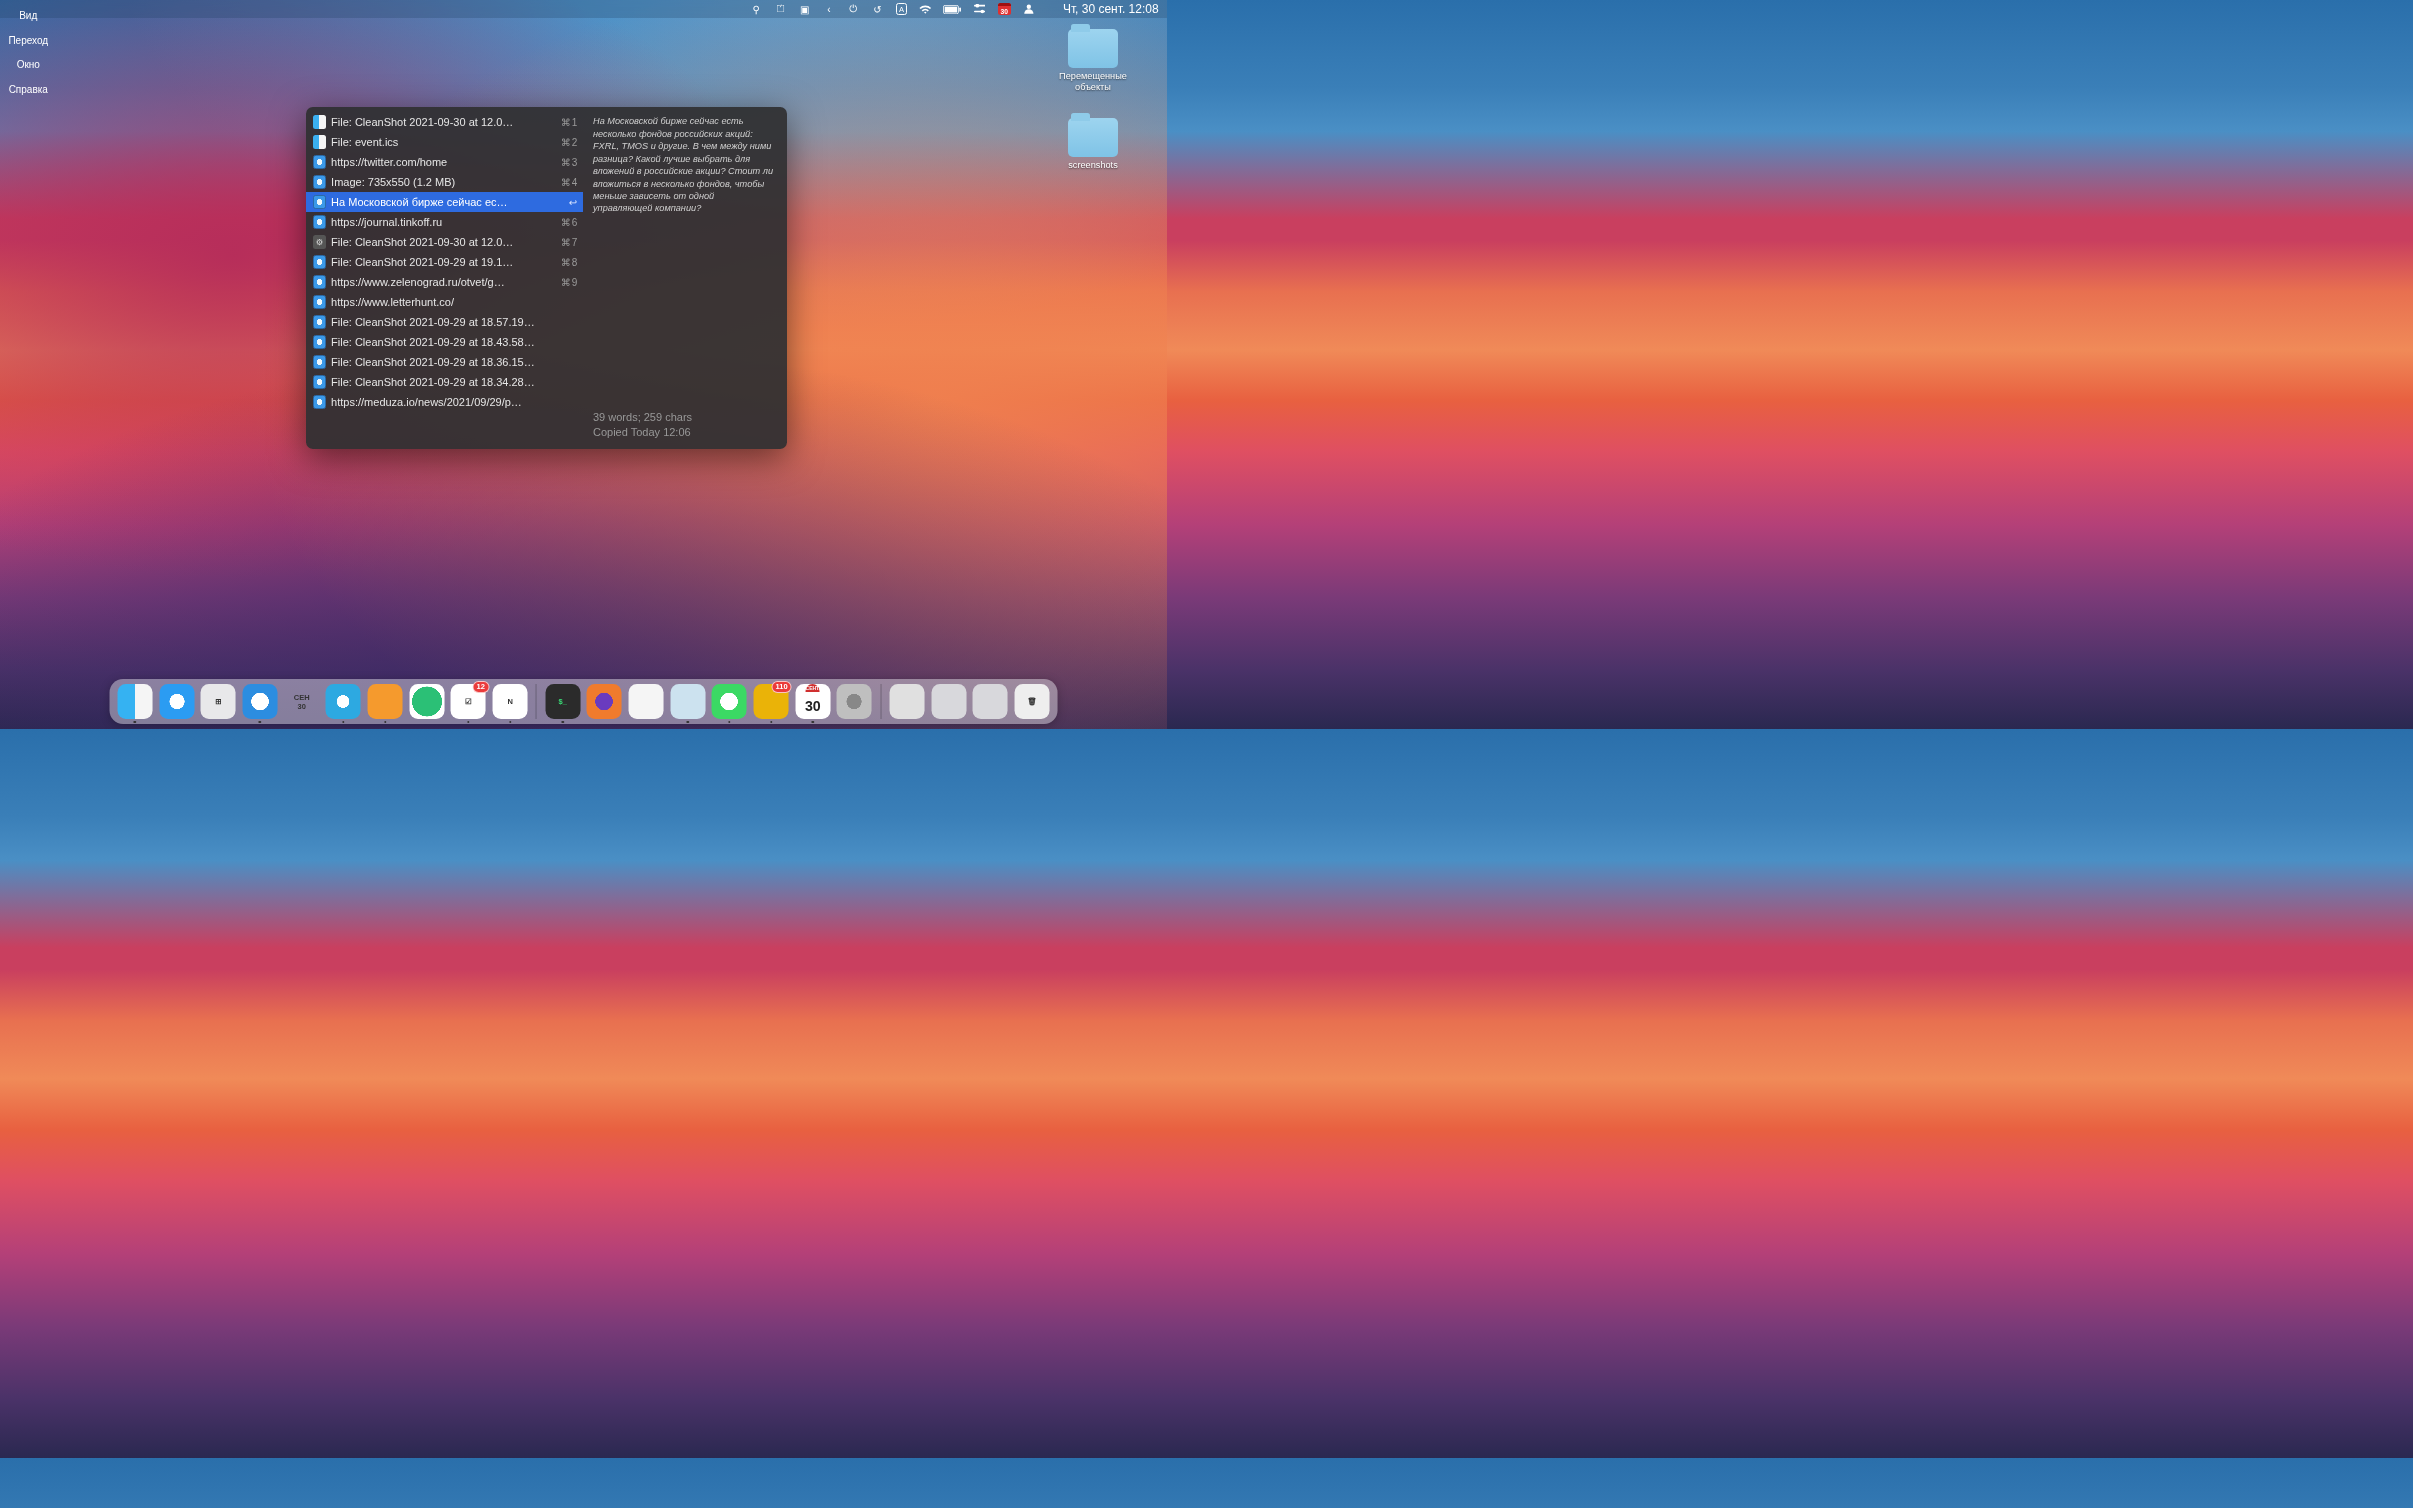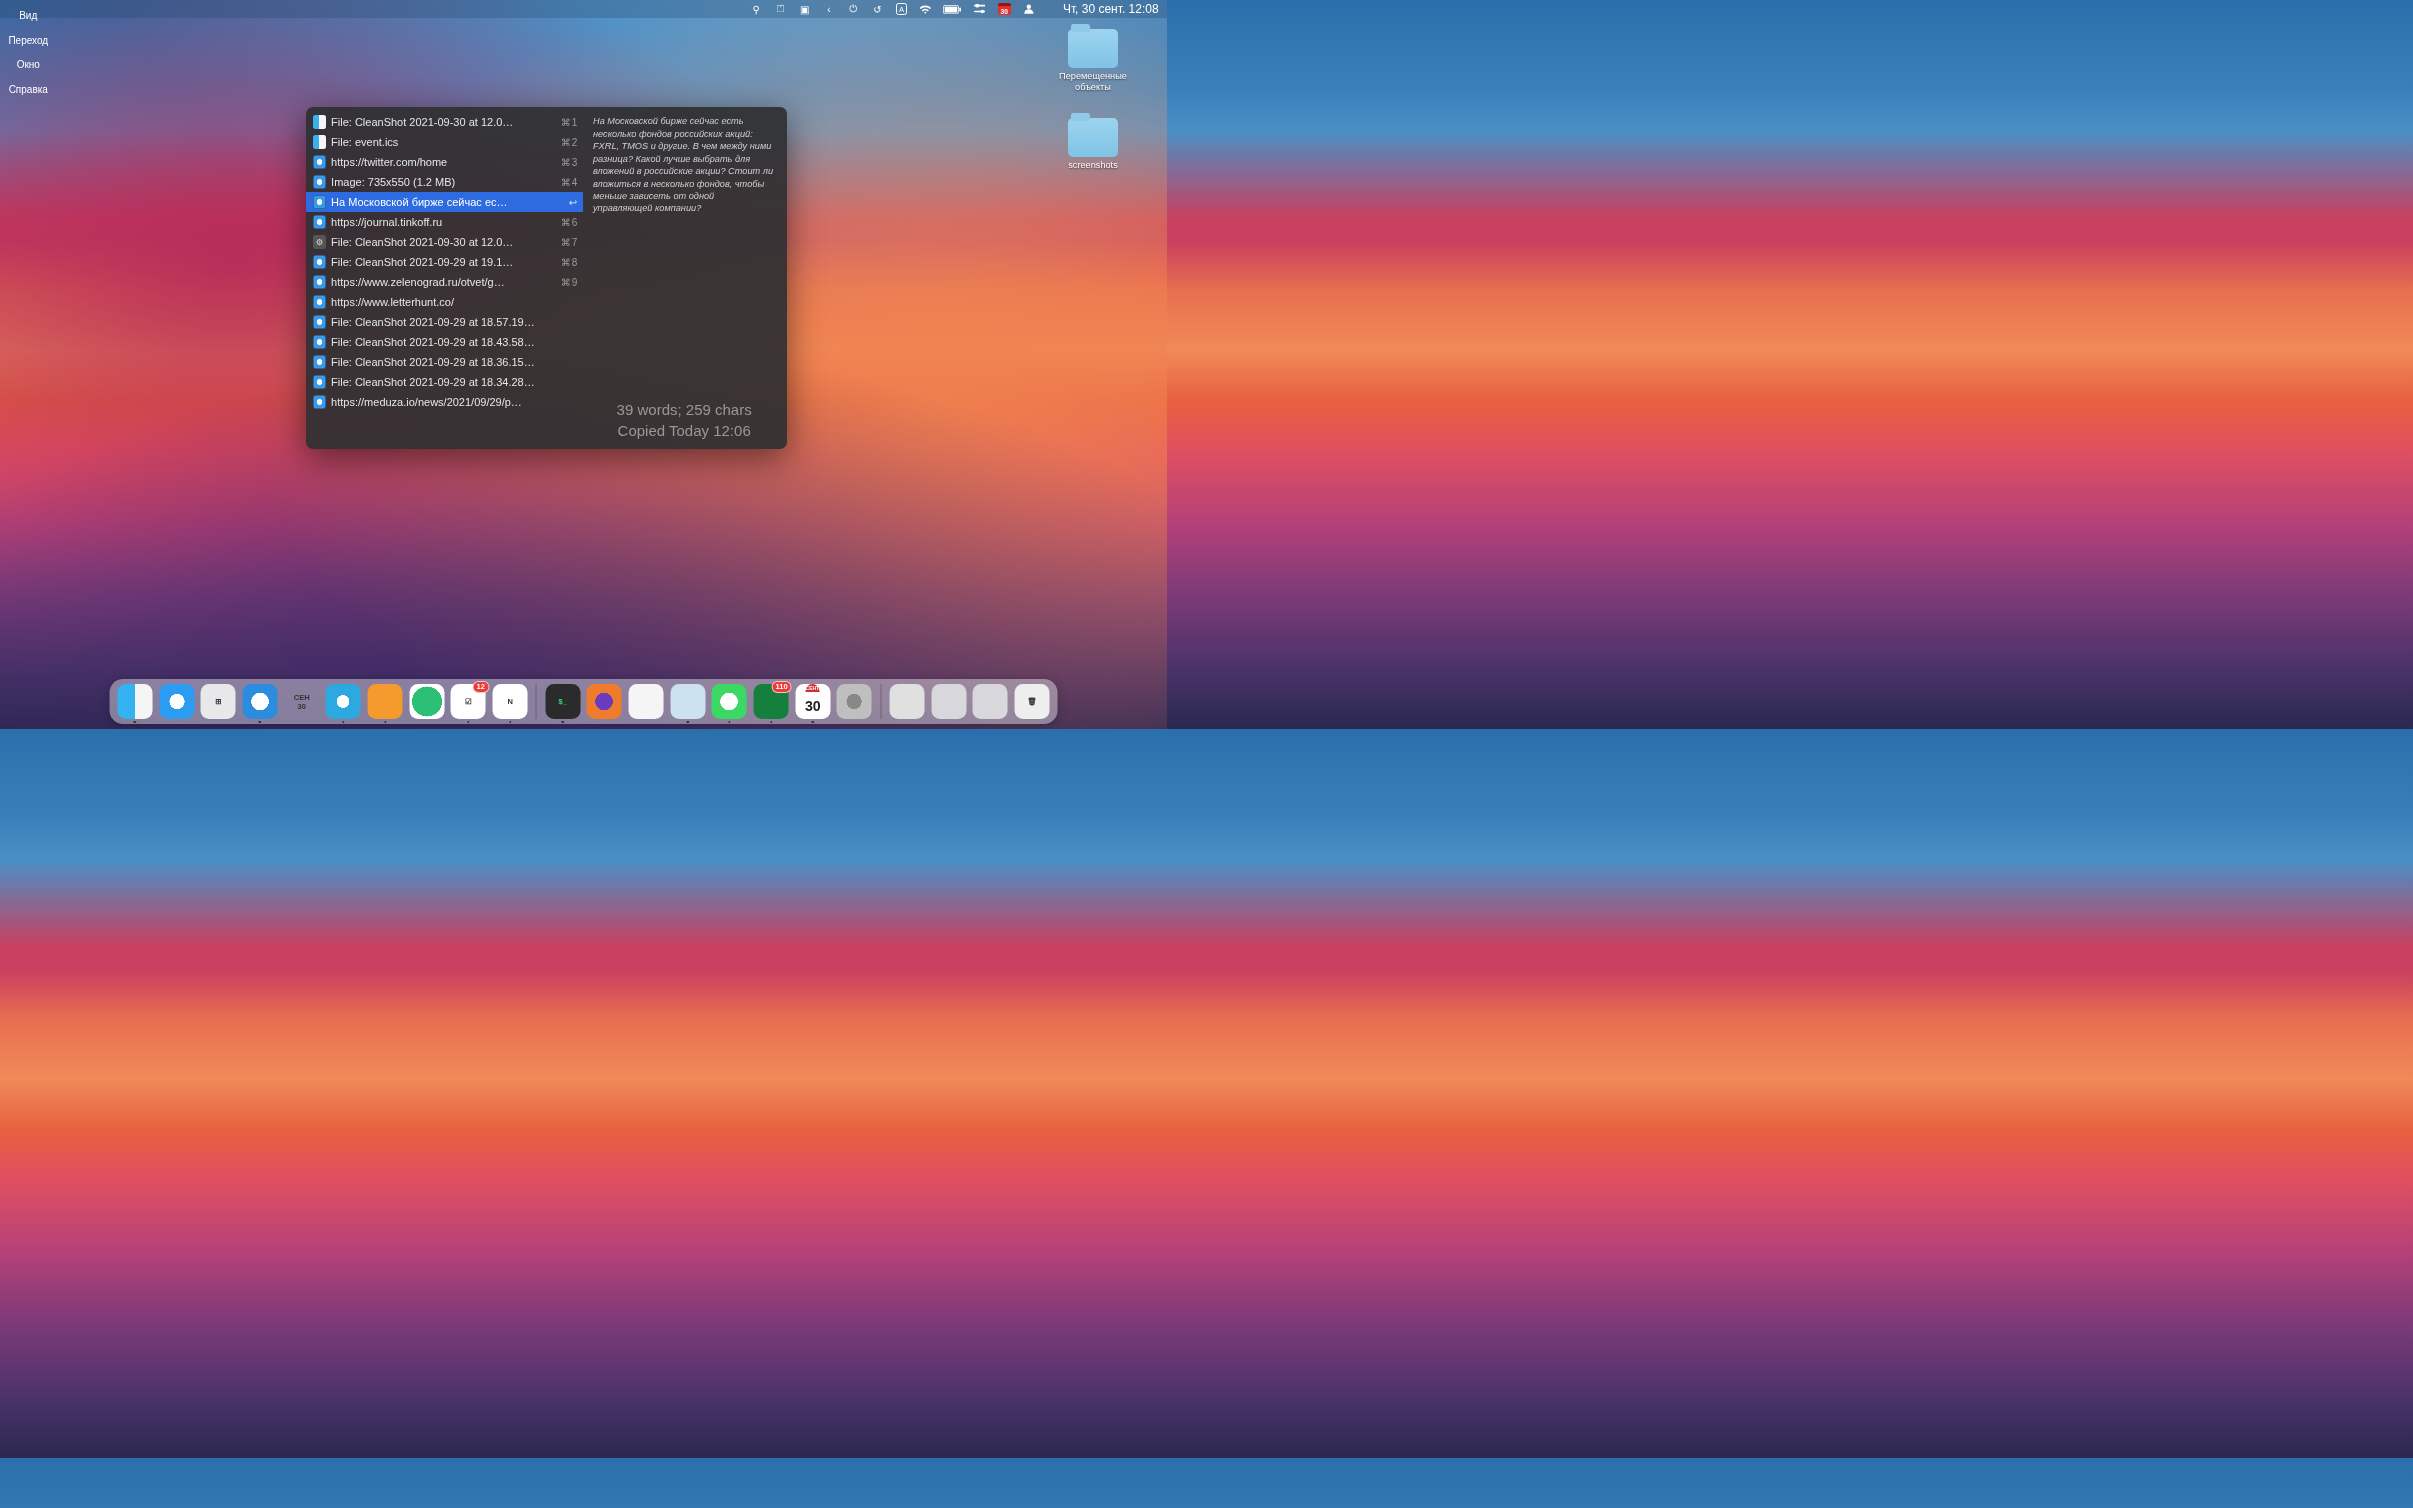--- a/index.html
+++ b/index.html
@@ -114,21 +114,21 @@
 
   .clip-preview {
     flex:1; padding: 8.4px 11.7px 6.7px 10px;
     display:flex; flex-direction:column;
     color:#cfcfcf;
     font-size: 9.2px;
     line-height: 1.35;
   }
   .clip-preview .preview-text { flex:0 0 auto;font-style:italic; }
   .clip-preview .preview-meta {
-    margin-top:auto; text-align:center; color:#989898; font-size:15px; line-height:1.4;
+    margin-top:auto; text-align:left; color:#989898; font-size:11px; line-height:1.4;
     padding-bottom:1.7px;
   }
 
   
   .dock-wrap {
     position:absolute; bottom:5px; left:50%; transform:translateX(-50%);
     z-index:8;
   }
   .dock {
     background: rgba(230,230,235,0.45);
@@ -156,21 +156,21 @@
   .di-telegram{background:radial-gradient(circle,#fff 25%,#2da9e1 26%);}
   .di-sublime{background:#f59a2d;}
   .di-grammarly{background:radial-gradient(circle,#2bc076 60%,#fff 61%);}
   .di-things{background:#fff;}
   .di-notion{background:#fff;}
   .di-terminal{background:#2b2b2b;color:#3adb76;}
   .di-firefox{background:radial-gradient(circle,#6a3bbf 35%,#f07b2d 36%);}
   .di-vlc{background:#f5f5f5;}
   .di-preview{background:#cce2ef;}
   .di-messages{background:radial-gradient(circle,#fff 35%,#3bd964 36%);}
-  .di-discord{background:#15803d;}
+  .di-discord{background:#eab308;}
   .di-fantastical{background:#fff;}
   .di-fantastical .tp{background:#d02f2f;color:#fff;font-size:5px;height:8.4px;display:flex;align-items:center;justify-content:center;border-radius:8.4px 8.4px 0 0;}
   .di-fantastical .bt{flex:1;display:flex;align-items:center;justify-content:center;font-size:14.2px;color:#222;}
   .di-settings{background:radial-gradient(circle,#888 30%,#bfbfbf 31%);}
   .di-dl{background:#e0e0e0;}
   .di-stack{background:#d8d8dc;}
   .di-trash{background:#eee;}
 </style>
 </head>
 <body>

